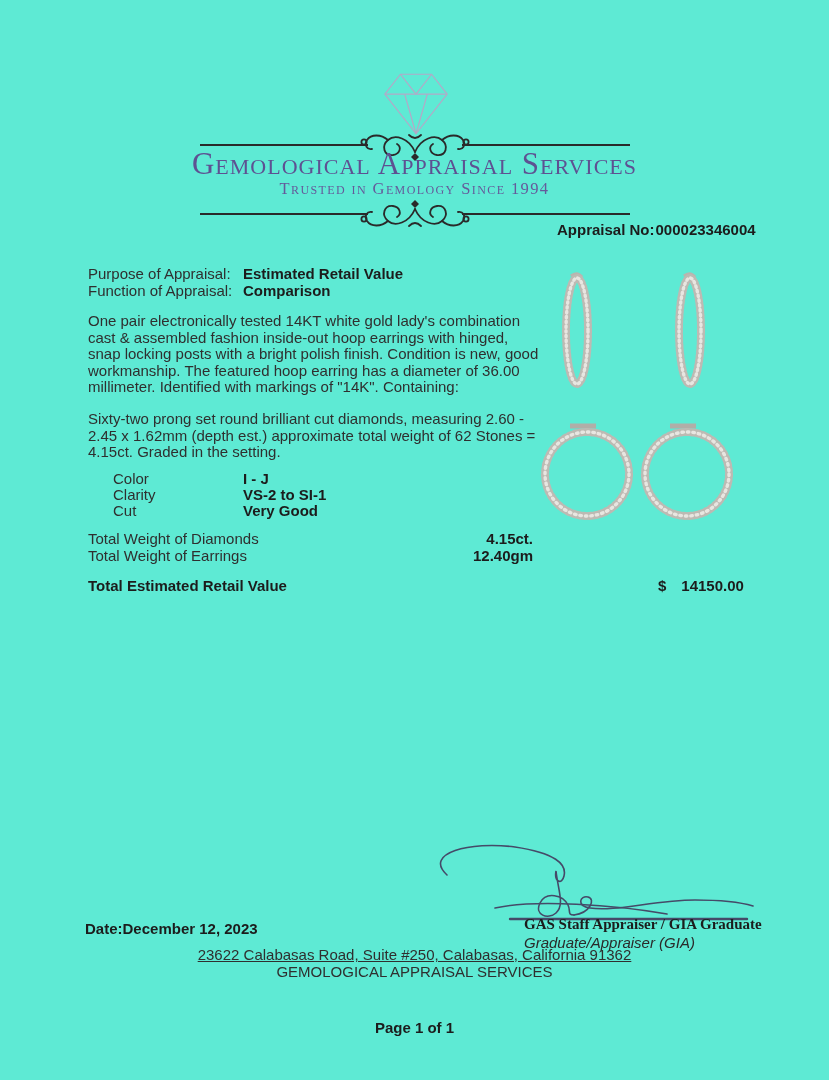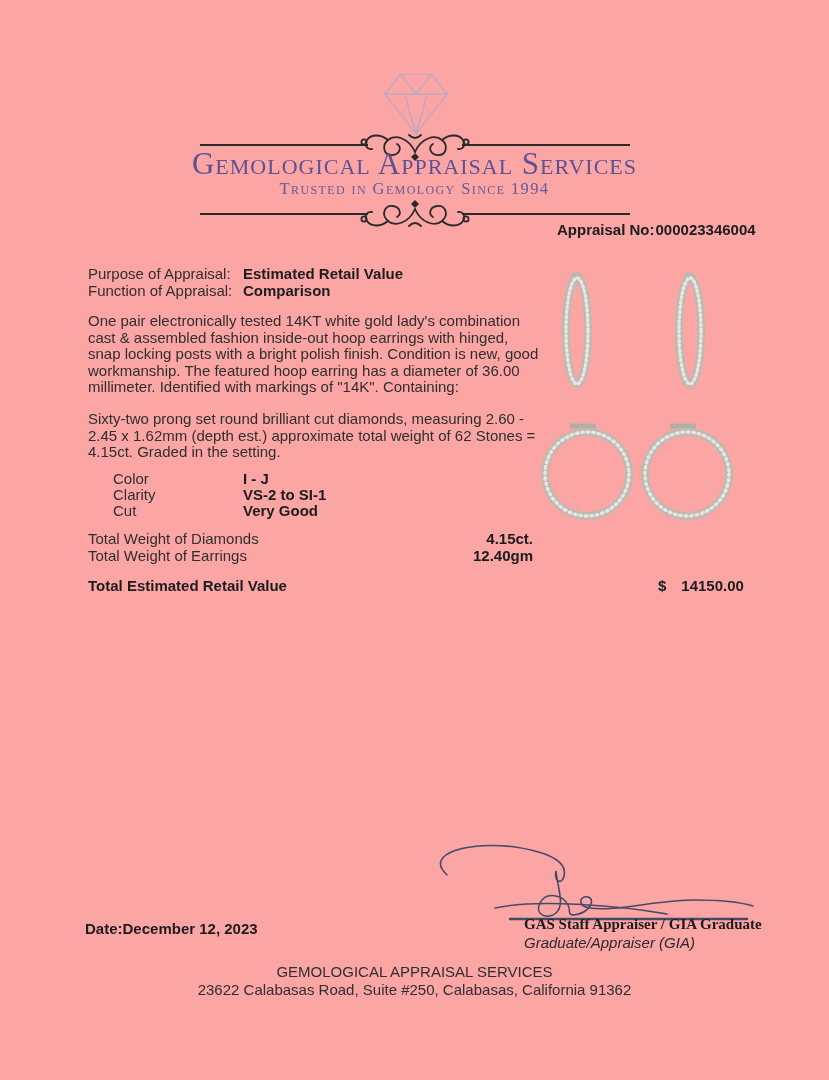--- a/index.html
+++ b/index.html
@@ -1,20 +1,20 @@
 <!DOCTYPE html>
 <html><head>
 <meta charset="utf-8">
 <style>
   html,body{margin:0;padding:0;background:#e9e9e9;}
   .page{
     position:relative;
     width:829px;height:1080px;
     margin:0 auto;
-    background:#fca5a5;
+    background:#5eead4;
     font-family:"Liberation Sans","DejaVu Sans",sans-serif;
     color:#2f2f2f;
     overflow:hidden;
   }
   .b{font-weight:bold;color:#1c1c1c;}
   .body-text{font-size:15px;line-height:16.5px;}
   
   .logo-svg{position:absolute;left:371px;top:70px;}
   .ornament{position:absolute;left:200px;width:430px;height:36px;}
   .orn-line{position:absolute;top:16px;width:168px;height:2px;background:#2a2a2a;}
@@ -183,15 +183,16 @@
 
   <div class="date-line">
     <span class="b">Date:</span>
     <span class="b">December 12, 2023</span>
   </div>
 
   <div class="signer-title b">GAS Staff Appraiser / GIA Graduate</div>
   <div class="signer-sub">Graduate/Appraiser (GIA)</div>
 
   <div class="footer-line" style="top:963px;">GEMOLOGICAL APPRAISAL SERVICES</div>
-  <div class="footer-line" style="top:981px;">23622 Calabasas Road, Suite #250, Calabasas, California 91362</div>
+  <div class="footer-line" style="top:946px;text-decoration:underline;">23622 Calabasas Road, Suite #250, Calabasas, California 91362</div>
+  <div class="footer-line b" style="top:1019px;">Page 1 of 1</div>
 
 </div>
 
 </body></html>

